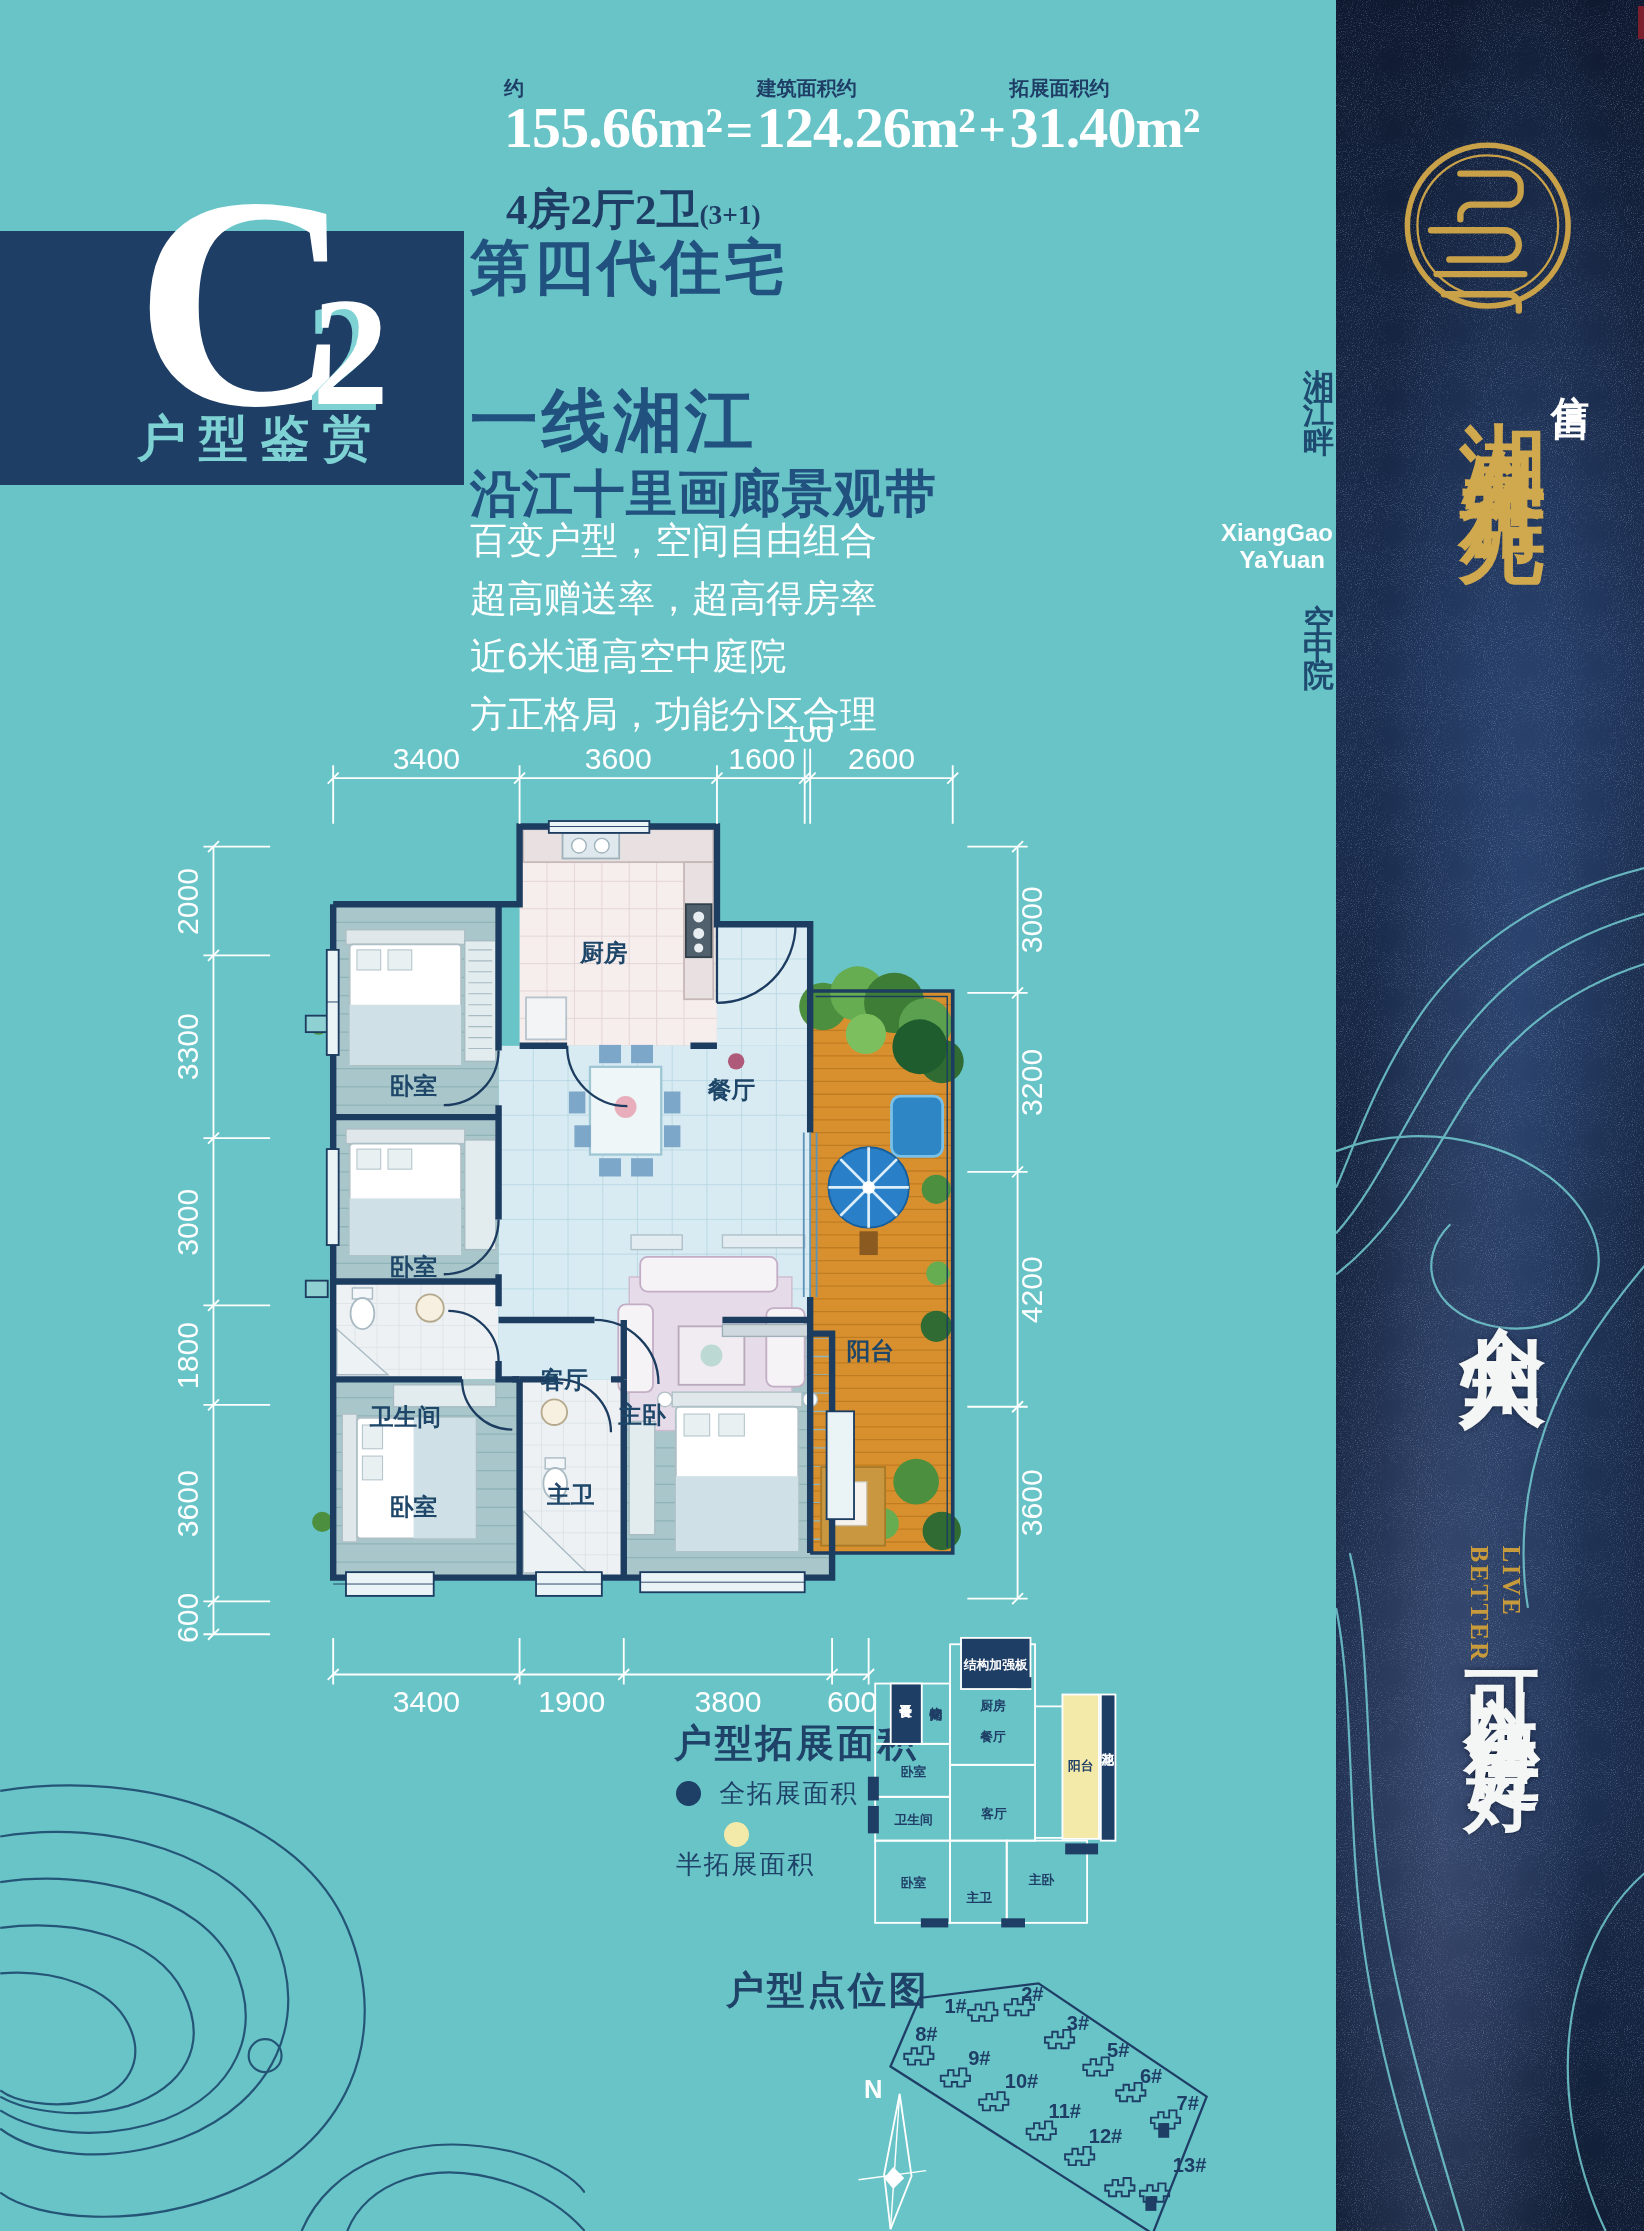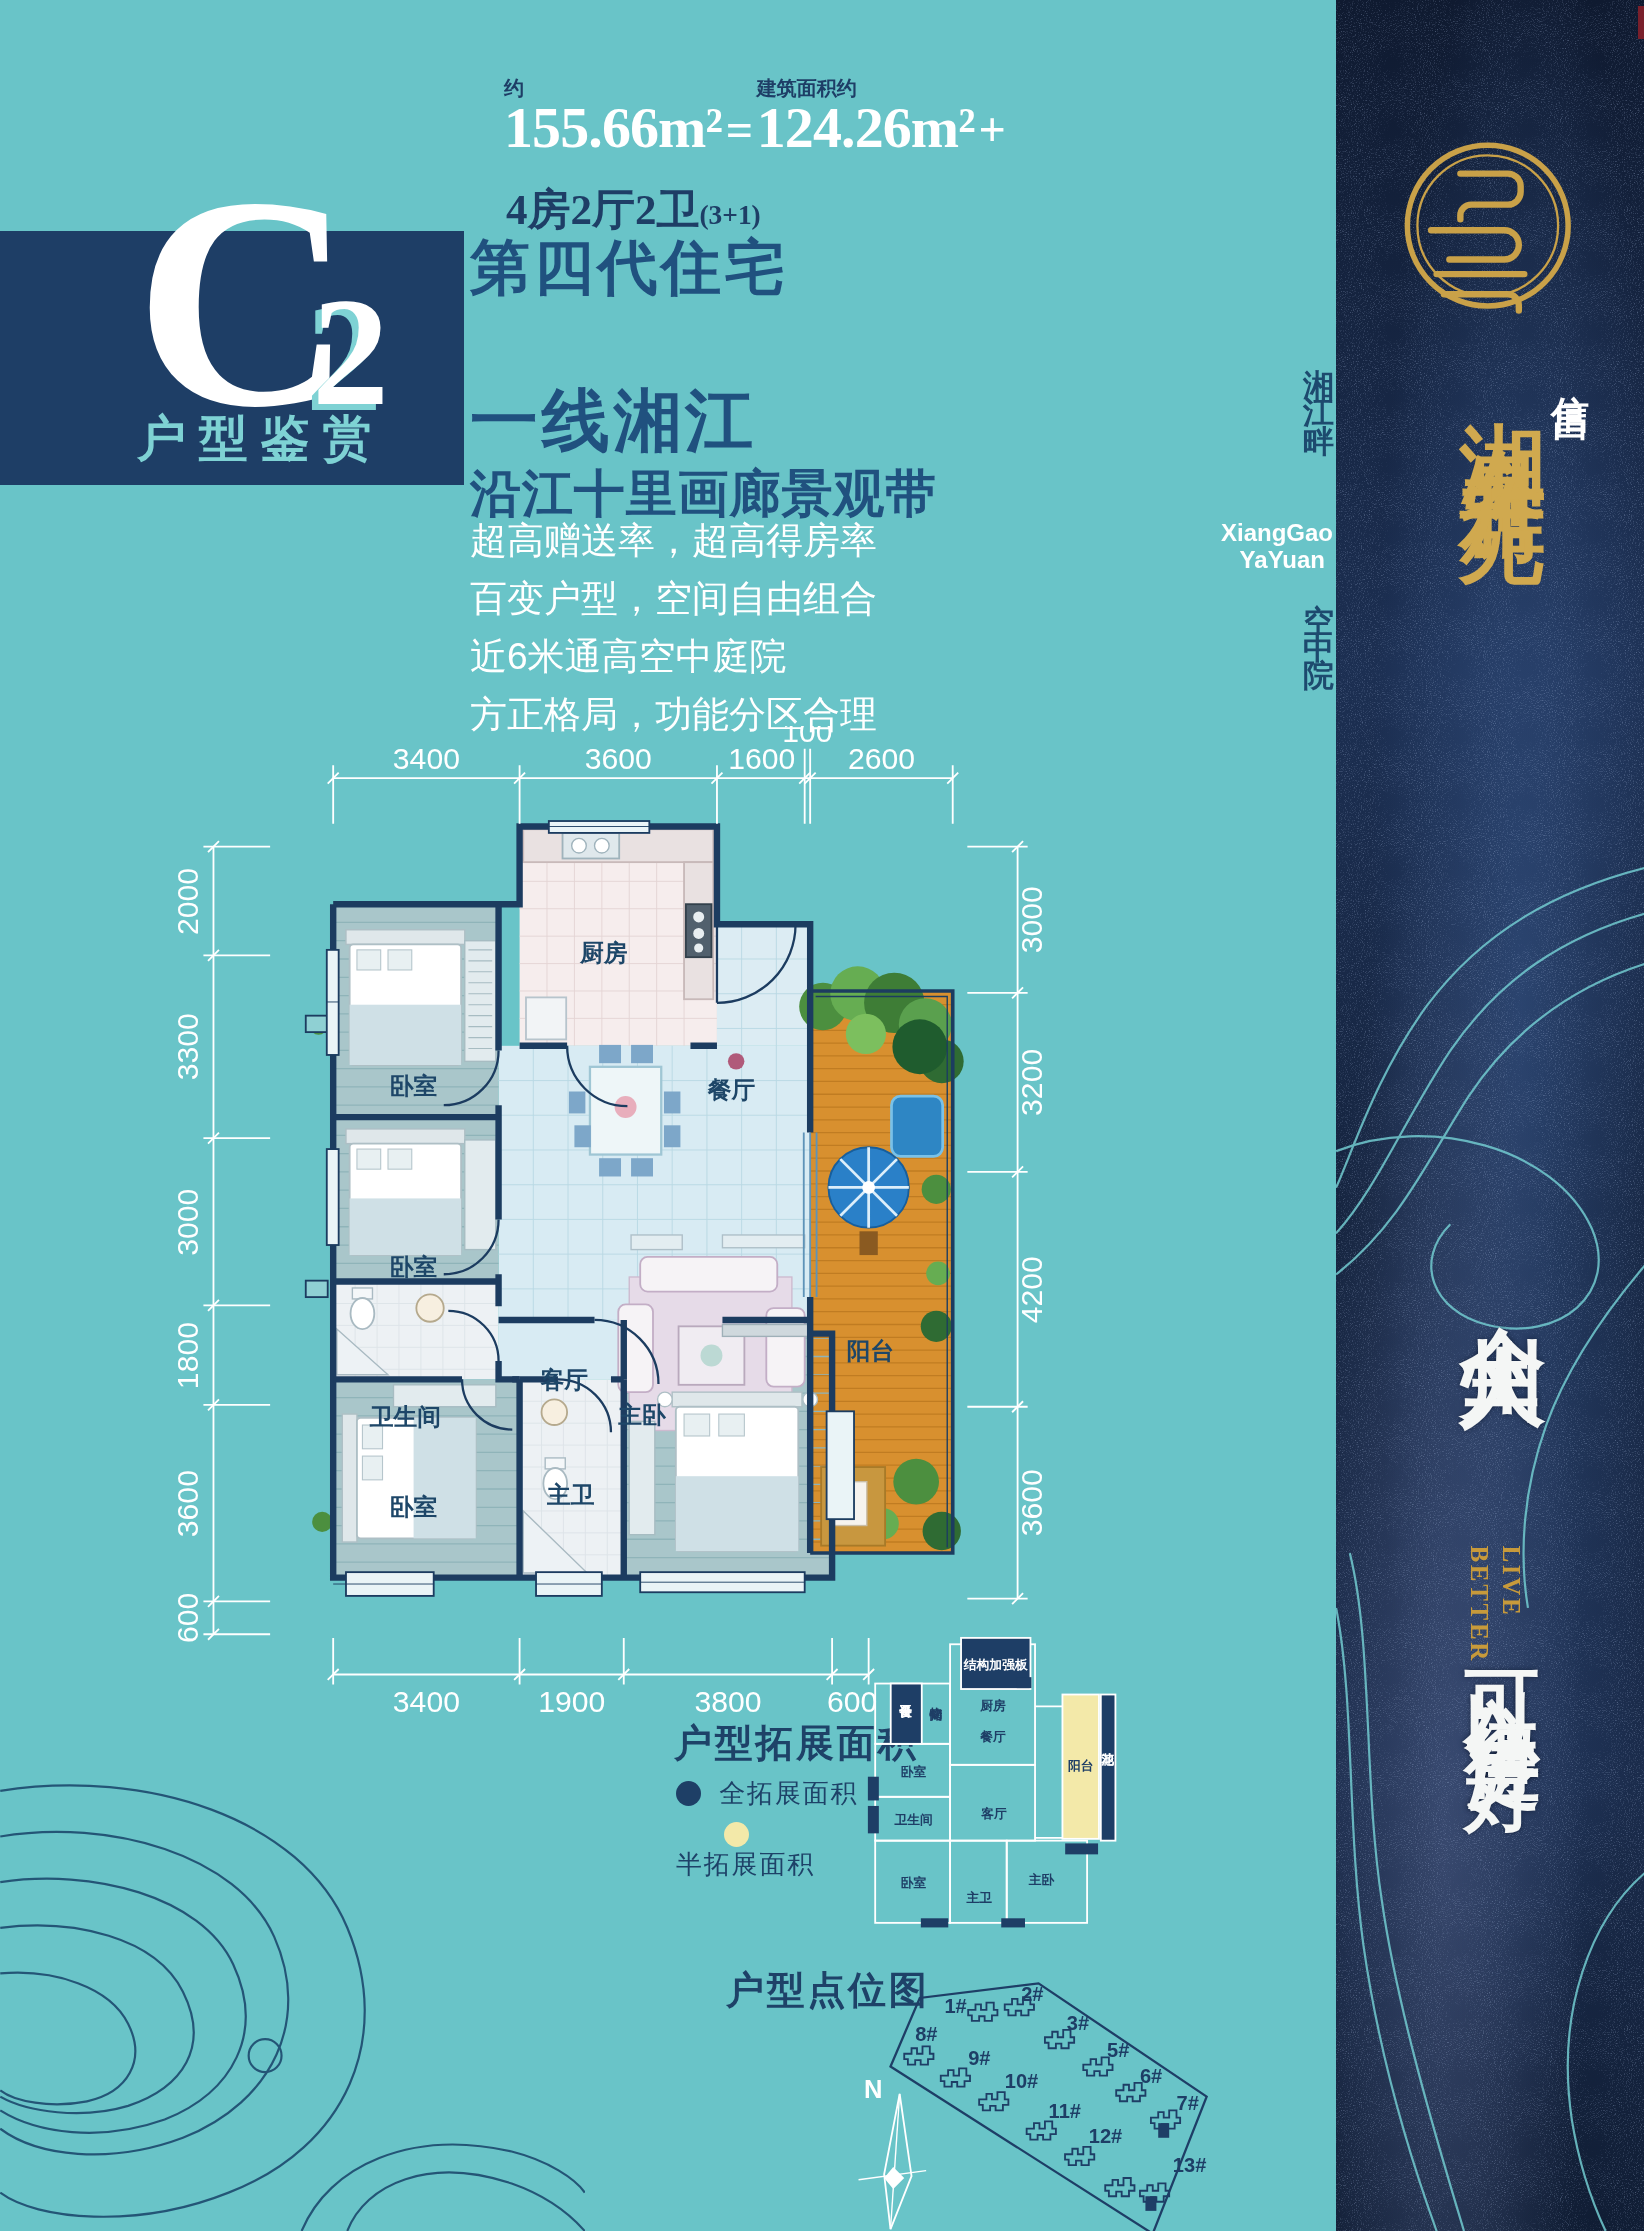--- a/index.html
+++ b/index.html
@@ -64,37 +64,41 @@
     <div class="area-group">
       <span class="area-label">约</span>
       <span class="area-num">155.66m²</span>
     </div>
     <span class="area-sep">=</span>
     <div class="area-group">
       <span class="area-label">建筑面积约</span>
       <span class="area-num">124.26m²</span>
     </div>
     <span class="area-sep">+</span>
+    <div class="area-group">
+      <span class="area-label">拓展面积约</span>
+      <span class="area-num">31.40m²</span>
+    </div>
   </div>
   <div class="ab layout-line">
     <span class="layout-main">4房2厅2卫</span><span class="layout-suffix">(3+1)</span>
   </div>
 
   <div class="ab emblem-box">
     <span class="ab c-letter">C</span>
     <span class="ab c-number">2</span>
     <span class="ab emblem-caption">户型鉴赏</span>
   </div>
 
   <div class="ab hl hl1">第四代住宅</div>
   <div class="ab hl hl3">一线湘江</div>
   <div class="ab hl hl4">沿江十里画廊景观带</div>
   <div class="ab points">
+    <div>百变户型，空间自由组合</div>
     <div>超高赠送率，超高得房率</div>
-    <div>百变户型，空间自由组合</div>
     <div>近6米通高空中庭院</div>
     <div>方正格局，功能分区合理</div>
   </div>
 
   <svg class="ab" style="left:174px;top:726px;" width="905" height="996" viewBox="190 795 990 1090">
 
     <g>
       <rect x="568" y="905" width="216" height="240" fill="#f6eded"></rect>
       <rect x="784" y="1012" width="102" height="133" fill="#dcecf3"></rect>
       <rect x="545" y="1145" width="341" height="300" fill="#d8ebf3"></rect>

